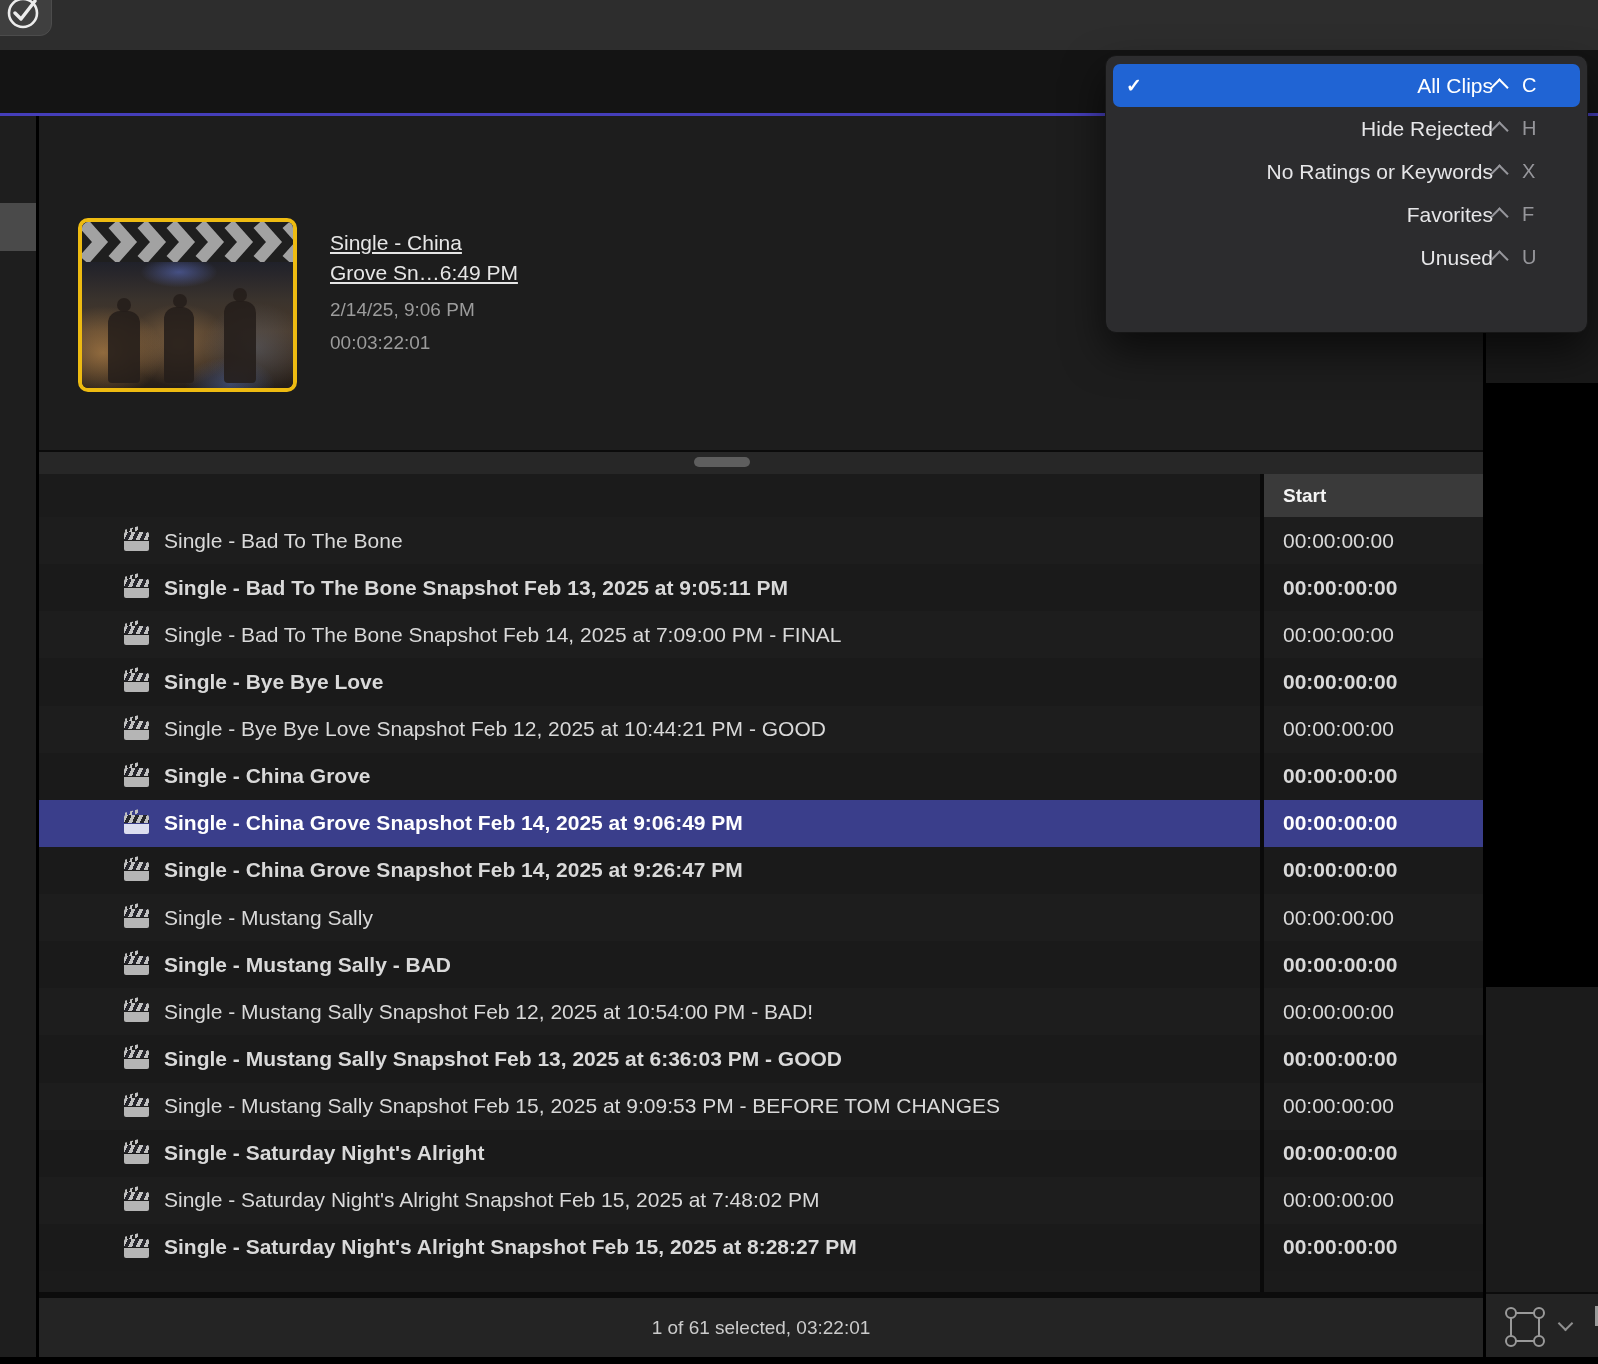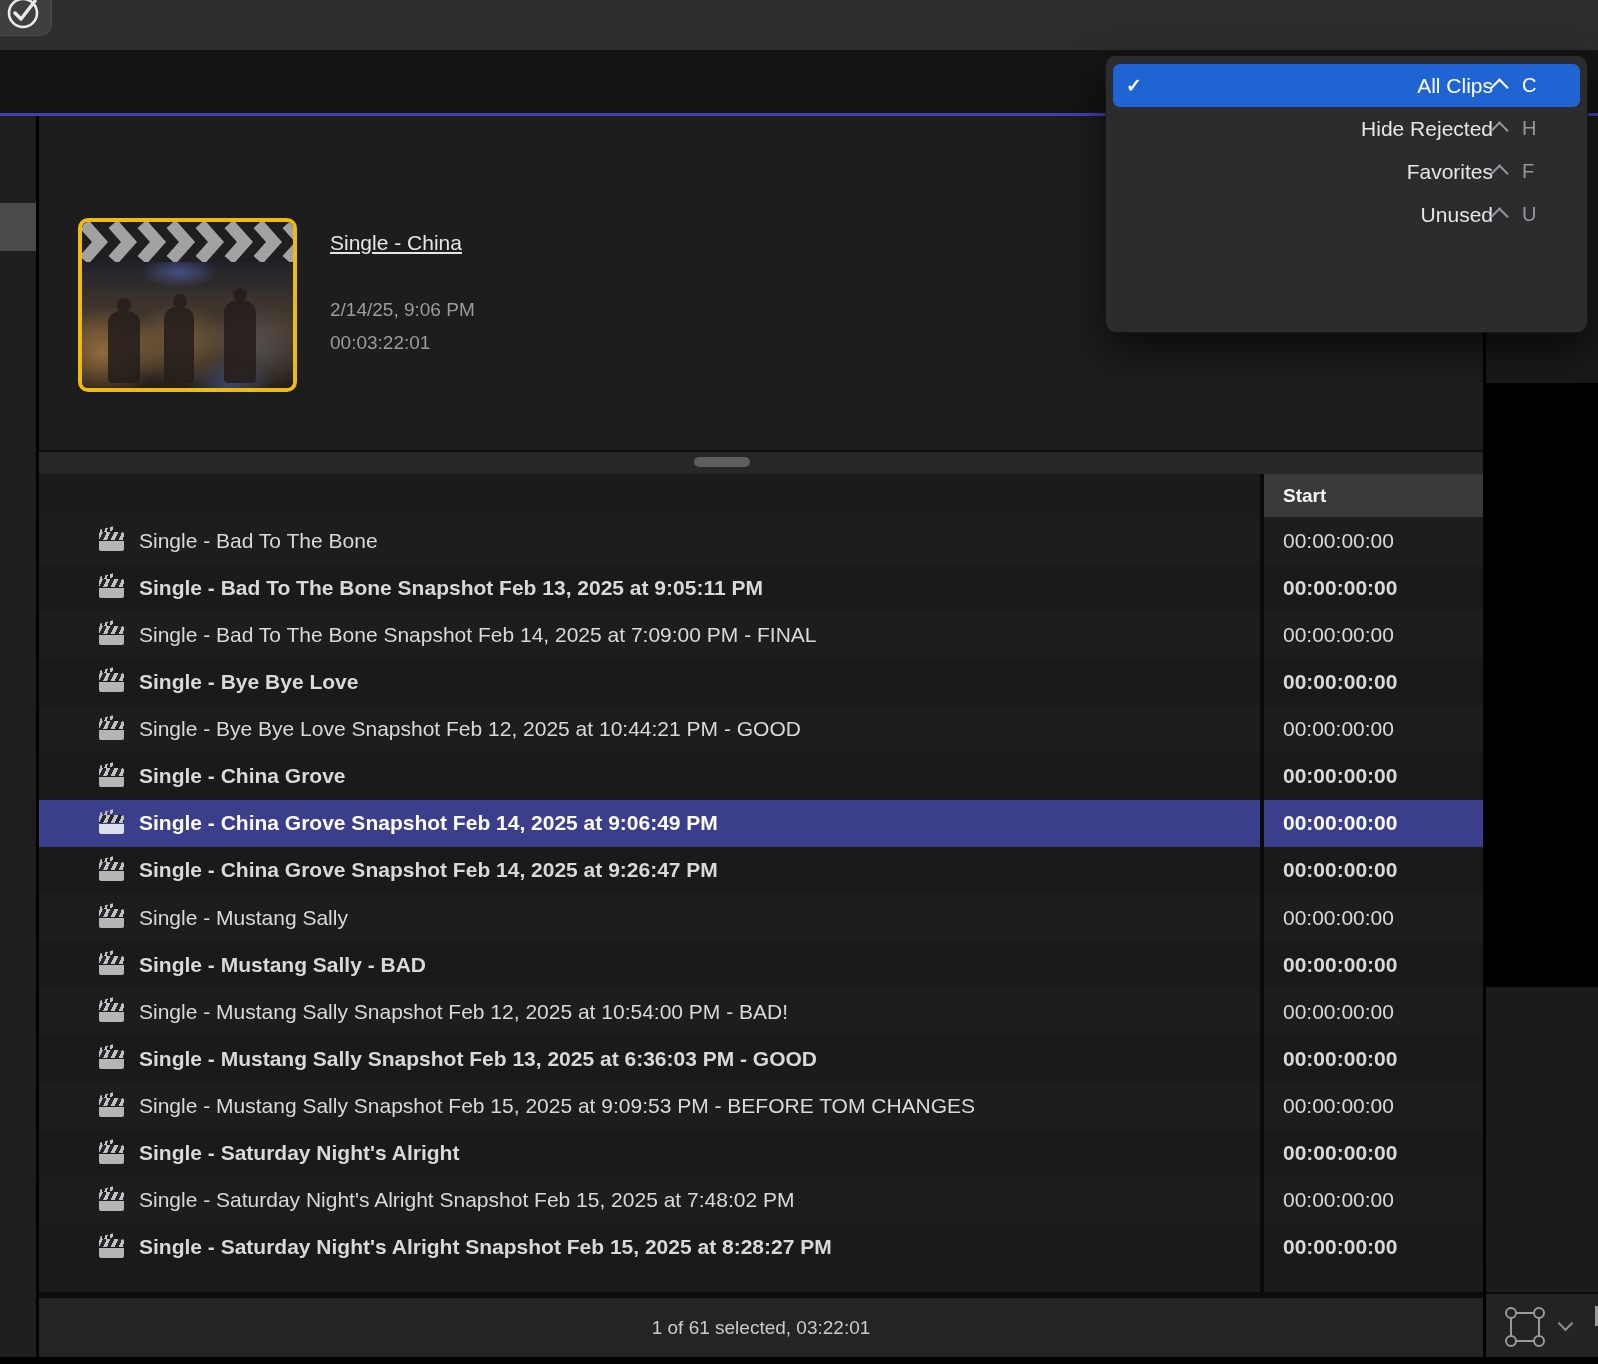--- a/index.html
+++ b/index.html
@@ -55,21 +55,21 @@
   .name-header{left:39px;top:474px;width:1221px;height:43px;background:#3e4187;}
   .name-header .hlabel{position:absolute;left:31px;top:0;line-height:43px;font-size:19px;
                        font-weight:bold;color:#f4f4f4;}
   .sort-chev{position:absolute;right:26px;top:18px;color:#b9bcda;}
   .start-header{left:1264px;top:474px;width:253px;height:43px;background:#3a3a3a;}
   .start-header .hlabel{position:absolute;left:19px;top:0;line-height:43px;font-size:19px;
                         font-weight:bold;color:#f4f4f4;}
   .col-divider{left:1260px;top:474px;width:4px;height:818px;background:#0a0a0a;z-index:3;}
 
   .rows{left:39px;top:517px;width:1444px;height:754px;display:flex;flex-direction:column;}
-  .row{position:relative;flex:1 1 0;display:flex;align-items:center;padding-left:60px;
+  .row{position:relative;flex:1 1 0;display:flex;align-items:center;padding-left:85px;
        background:#1d1d1d;font-size:21px;color:#d9d9d9;}
   .row.alt{background:#1a1a1a;font-weight:bold;}
   .row.selected{background:#3a3e8b;color:#fff;font-weight:bold;}
   .row-name{margin-left:15px;white-space:nowrap;}
   .row-start{position:absolute;left:1244px;white-space:nowrap;}
 
   
   .clap{position:relative;width:25px;height:21px;flex:0 0 25px;}
   .clap-top{position:absolute;left:0;top:2px;width:25px;height:8px;border-radius:2px 2px 0 0;
     background:repeating-linear-gradient(115deg,#c2c2c2 0 3.5px,#26262c 3.5px 7px);}
@@ -162,20 +162,21 @@
       </svg>
     </div>
     <div class="clip-photo">
       <div class="mus mus1"></div>
       <div class="mus mus2"></div>
       <div class="mus mus3"></div>
     </div>
   </div>
   <div class="abs preview-title">
     <div>Single - China</div>
+    <div>Grove Sn…6:49 PM</div>
   </div>
   <div class="abs preview-date">2/14/25, 9:06 PM</div>
   <div class="abs preview-duration">00:03:22:01</div>
 
   <div class="abs handle-row"></div>
   <div class="abs handle-pill"></div>
 
   <div class="abs table-bg"></div>
   <div class="abs start-header">
     <span class="hlabel">Start</span>
@@ -347,20 +348,29 @@
     <span class="mi-check">✓</span>
     <span class="mi-label">Hide Rejected</span>
     <span class="mi-short">
       <span class="chev up ctrl"></span>
       <span class="mi-key">H</span>
 
     </span>
   </div>
       <div class="menu-item">
     <span class="mi-check">✓</span>
+    <span class="mi-label">No Ratings or Keywords</span>
+    <span class="mi-short">
+      <span class="chev up ctrl"></span>
+      <span class="mi-key">X</span>
+
+    </span>
+  </div>
+      <div class="menu-item">
+    <span class="mi-check">✓</span>
     <span class="mi-label">Favorites</span>
     <span class="mi-short">
       <span class="chev up ctrl"></span>
       <span class="mi-key">F</span>
 
     </span>
   </div>
       <div class="menu-item">
     <span class="mi-check">✓</span>
     <span class="mi-label">Unused</span>

